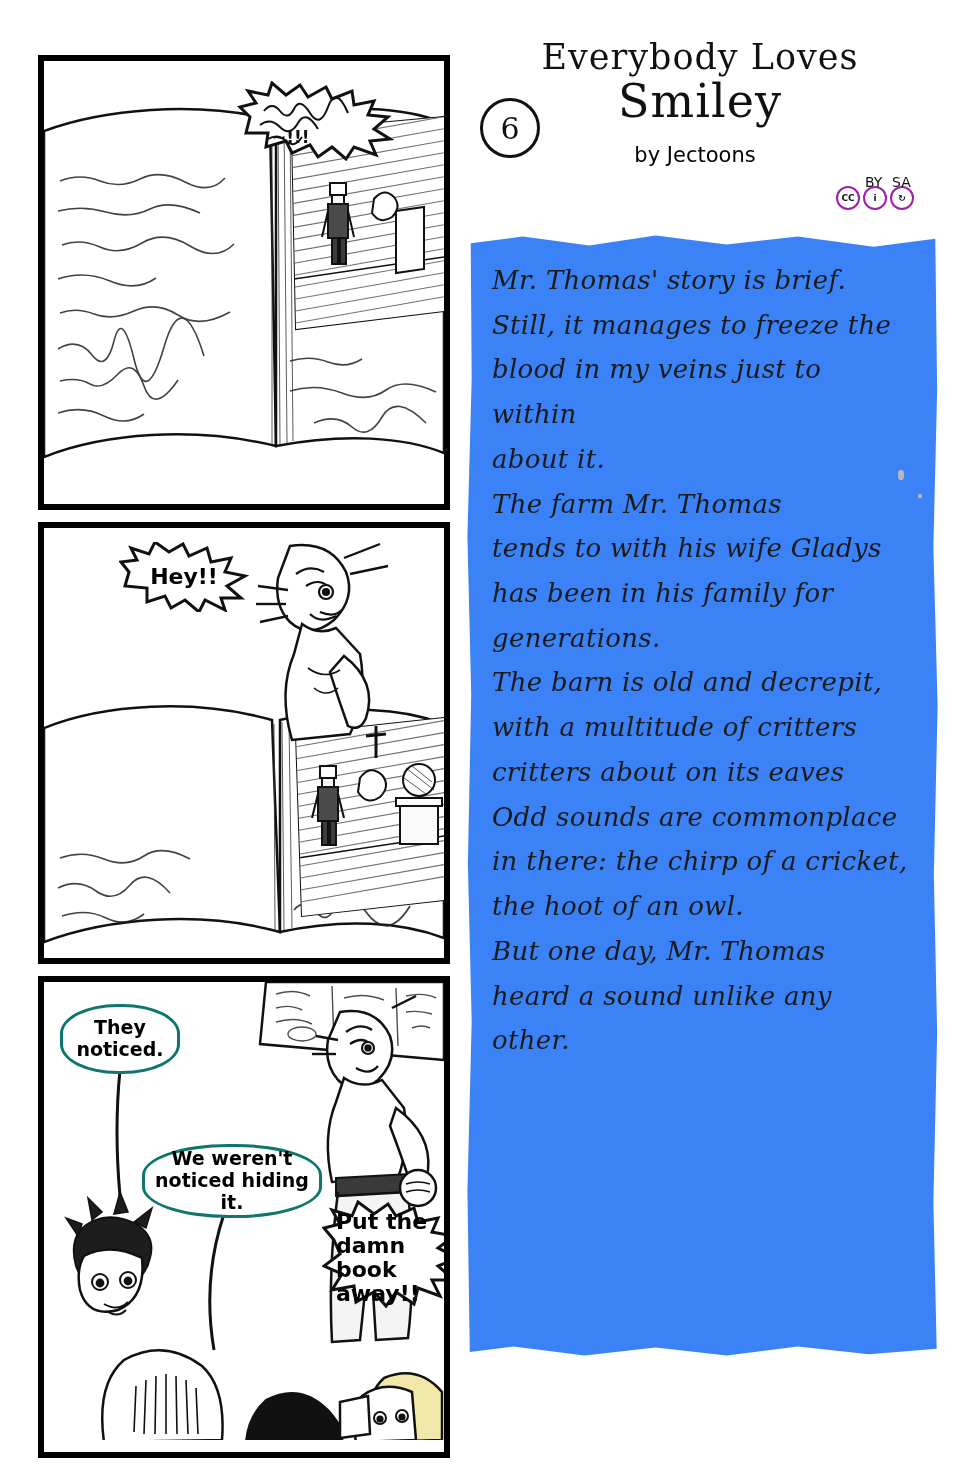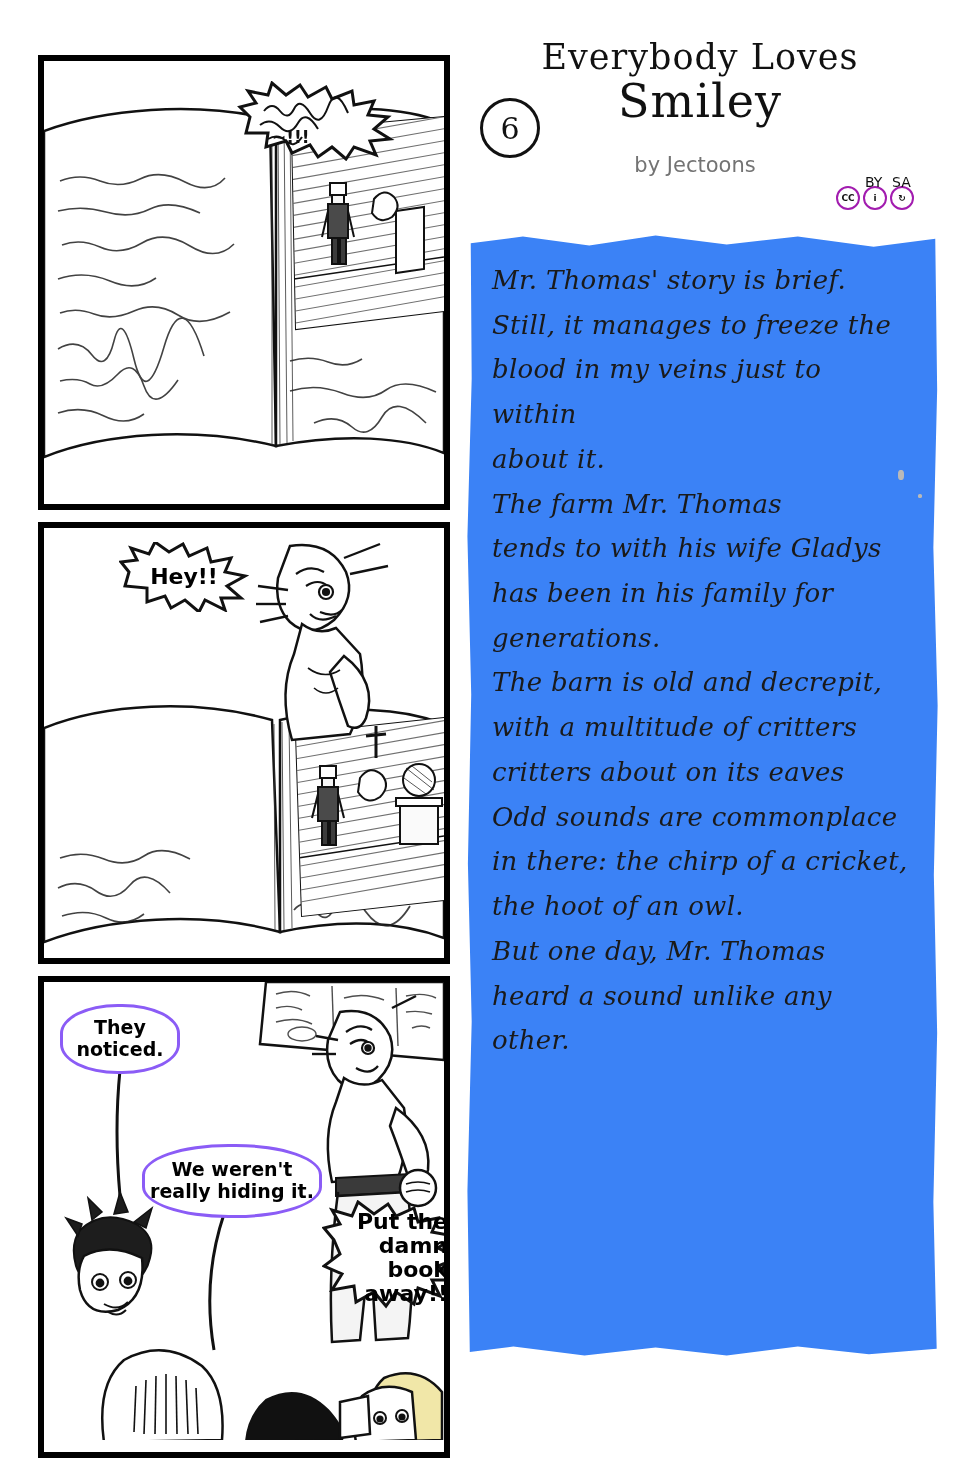--- a/index.html
+++ b/index.html
@@ -33,21 +33,21 @@
   #panel-2 { height: 430px; }
   #panel-3 { height: 470px; }
 
   
   .panel svg { display: block; position: absolute; left: 0; top: 0; }
 
   
   .balloon {
     position: absolute;
     background: #fff;
-    border: 3px solid #8b5cf6;
+    border: 3px solid #0f766e;
     border-radius: 50% / 45%;
     font-family: "DejaVu Sans", sans-serif;
     font-weight: 700;
     text-align: center;
     line-height: 1.15;
     color: #000;
     z-index: 6;
     display: flex;
     align-items: center;
     justify-content: center;
@@ -58,21 +58,21 @@
   .spiky {
     position: absolute;
     z-index: 6;
   }
   .spiky .txt {
     position: absolute;
     left: 0; top: 0; width: 100%; height: 100%;
     display: flex; align-items: center; justify-content: center;
     font-family: "DejaVu Sans", sans-serif;
     font-weight: 700;
-    text-align: right;
+    text-align: left;
     line-height: 1.1;
     color: #000;
   }
 
   
   .titleblock {
     position: absolute;
     left: 460px;
     top: 40px;
     width: 480px;
@@ -89,22 +89,22 @@
     font-family: "DejaVu Serif", serif;
     font-size: 46px;
     letter-spacing: 1px;
     color: #111;
     line-height: 1.05;
     margin-top: 2px;
   }
   .byline {
     font-family: "DejaVu Sans", sans-serif;
     font-size: 21px;
-    color: #737373;
-    margin-top: 28px;
+    color: #000000;
+    margin-top: 18px;
     margin-right: 10px;
     text-align: center;
   }
   .issue-number {
     position: absolute;
     left: 480px;
     top: 98px;
     width: 54px;
     height: 54px;
     border: 3px solid #111;
@@ -492,21 +492,21 @@
     <div class="balloon round" style="left:16px; top:22px; width:120px; height:70px; font-size:19px; white-space:pre-line;">
       <span>They
 noticed.</span>
     </div>
     <svg style="position:absolute; left:58px; top:88px; z-index:5;" width="40" height="130" viewBox="0 0 40 130">
       <path d="M18,0 q-6,60 0,126" fill="none" stroke="#111" stroke-width="3"></path>
     </svg>
 
     <div class="balloon round" style="left:98px; top:162px; width:180px; height:74px; font-size:19px; white-space:pre-line;">
       <span>We weren't
-really hiding it.</span>
+noticed hiding it.</span>
     </div>
     <svg style="position:absolute; left:150px; top:232px; z-index:5;" width="50" height="140" viewBox="0 0 50 140">
       <path d="M30,0 q-22,66 -10,136" fill="none" stroke="#111" stroke-width="3"></path>
     </svg>
 
     <div class="spiky" style="left:278px; top:218px; width:140px; height:116px;">
       <svg width="140" height="116" viewBox="0 0 140 116">
         <path d="M12,40 L2,28 L18,24 L10,10 L30,16 L36,2 L52,14 L66,4 L74,16 L92,8 L96,22 L116,18 L110,32 L132,36 L116,48 L136,58 L116,66 L132,80 L110,80 L118,96 L96,88 L92,104 L74,92 L64,106 L52,92 L34,102 L32,86 L10,90 L20,74 L2,66 L18,54 Z" fill="#ffffff" stroke="#111" stroke-width="3"></path>
       </svg>
       <span class="txt" style="font-size:22px; white-space:pre-line; padding:0 14px; box-sizing:border-box;">Put the

